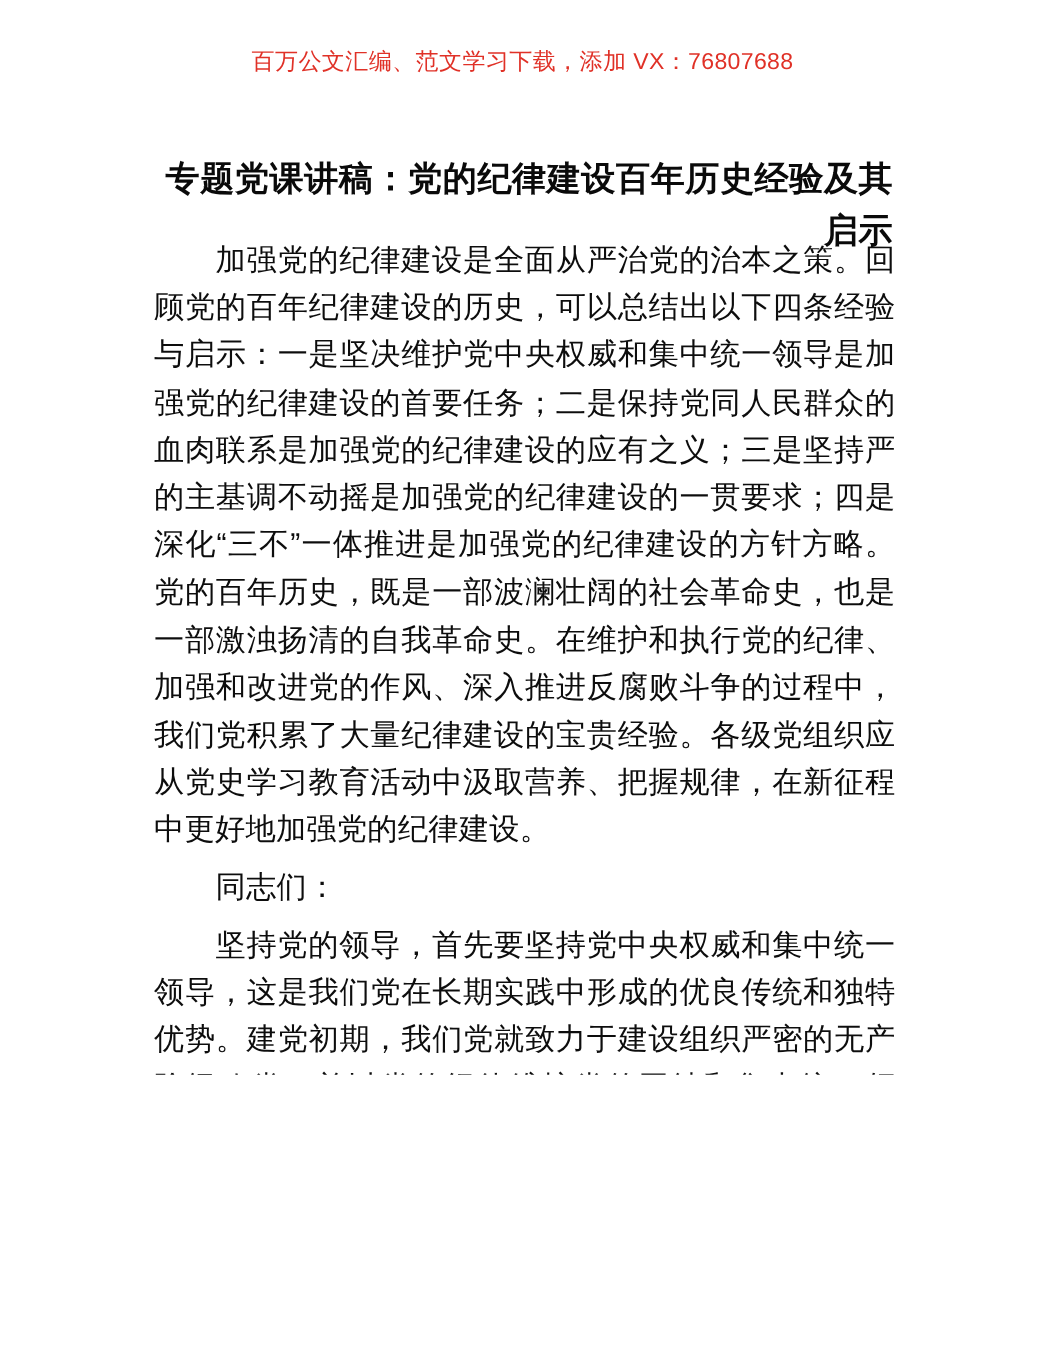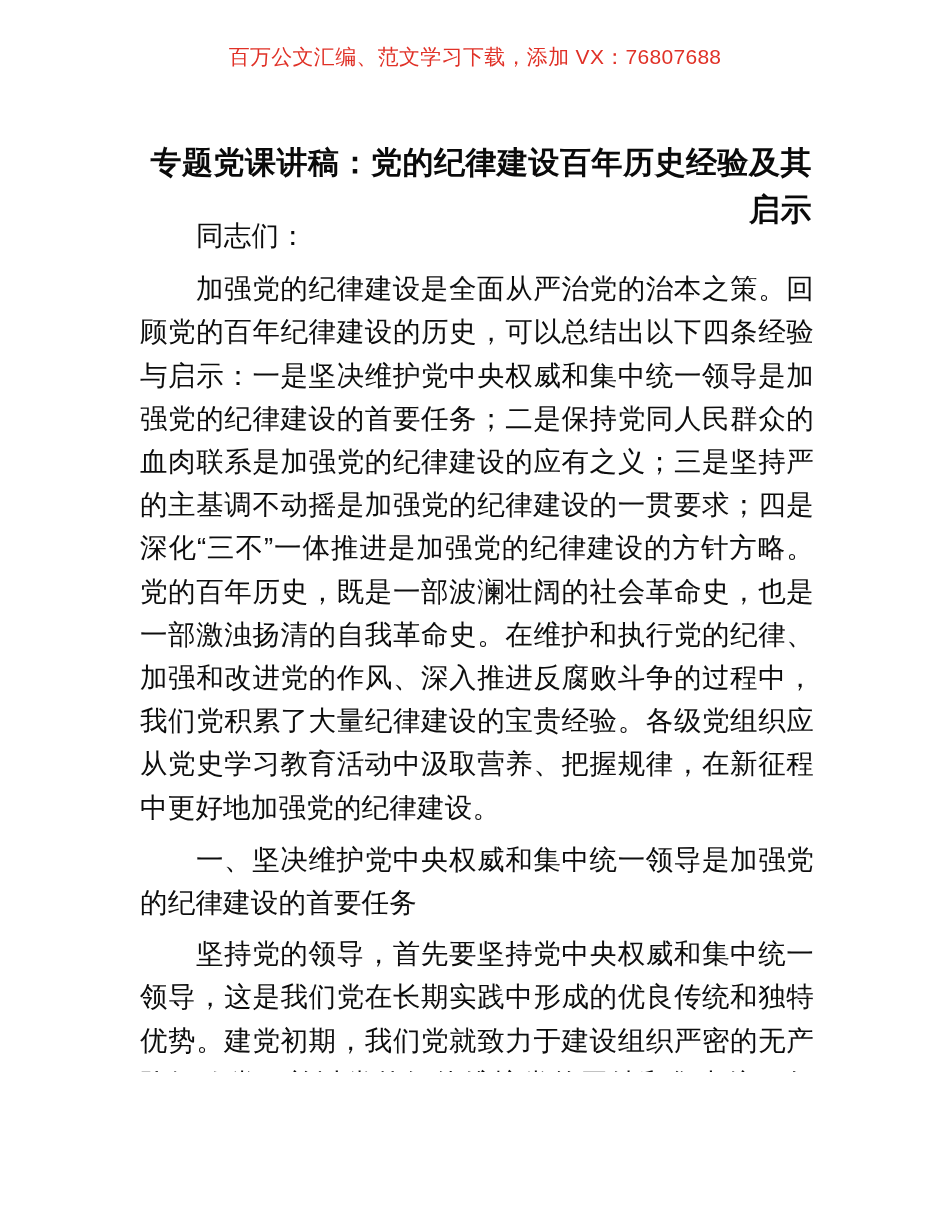--- a/index.html
+++ b/index.html
@@ -100,23 +100,22 @@
 <body>
 
 <div class="page">
 
   <div class="promo-banner">百万公文汇编、范文学习下载，添加 VX：76807688</div>
 
   <h1 class="doc-title">专题党课讲稿：党的纪律建设百年历史经验及其启示</h1>
 
   <div class="body-block">
 
+    <p class="para indent">加强党的纪律建设是全面从严治党的治本之策。回顾党的百年纪律建设的历史，可以总结出以下四条经验与启示：一是坚决维护党中央权威和集中统一领导是加强党的纪律建设的首要任务；二是保持党同人民群众的血肉联系是加强党的纪律建设的应有之义；三是坚持严的主基调不动摇是加强党的纪律建设的一贯要求；四是深化“三不”一体推进是加强党的纪律建设的方针方略。党的百年历史，既是一部波澜壮阔的社会革命史，也是一部激浊扬清的自我革命史。在维护和执行党的纪律、加强和改进党的作风、深入推进反腐败斗争的过程中，我们党积累了大量纪律建设的宝贵经验。各级党组织应从党史学习教育活动中汲取营养、把握规律，在新征程中更好地加强党的纪律建设。</p>
+
     <p class="para salutation">同志们：</p>
 
-    <p class="para indent">加强党的纪律建设是全面从严治党的治本之策。回顾党的百年纪律建设的历史，可以总结出以下四条经验与启示：一是坚决维护党中央权威和集中统一领导是加强党的纪律建设的首要任务；二是保持党同人民群众的血肉联系是加强党的纪律建设的应有之义；三是坚持严的主基调不动摇是加强党的纪律建设的一贯要求；四是深化“三不”一体推进是加强党的纪律建设的方针方略。党的百年历史，既是一部波澜壮阔的社会革命史，也是一部激浊扬清的自我革命史。在维护和执行党的纪律、加强和改进党的作风、深入推进反腐败斗争的过程中，我们党积累了大量纪律建设的宝贵经验。各级党组织应从党史学习教育活动中汲取营养、把握规律，在新征程中更好地加强党的纪律建设。</p>
-
-    <p class="para heading">一、坚决维护党中央权威和集中统一领导是加强党的纪律建设的首要任务</p>
 
     <p class="para indent clipped">坚持党的领导，首先要坚持党中央权威和集中统一领导，这是我们党在长期实践中形成的优良传统和独特优势。建党初期，我们党就致力于建设组织严密的无产阶级政党，并以党的纪律维护党的团结和集中统一领导。1921 年，党的一大纲领明确采用苏维埃的形式，强调遵守党组织纪律和接受监</p>
 
   </div>
 
 </div>
 
 </body></html>

